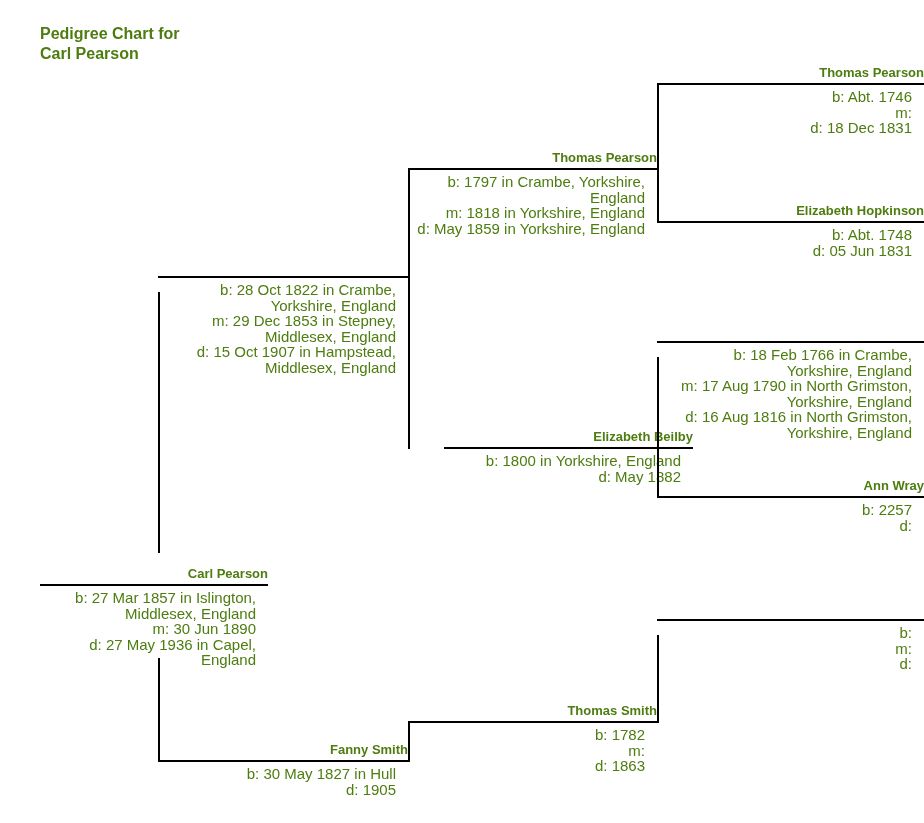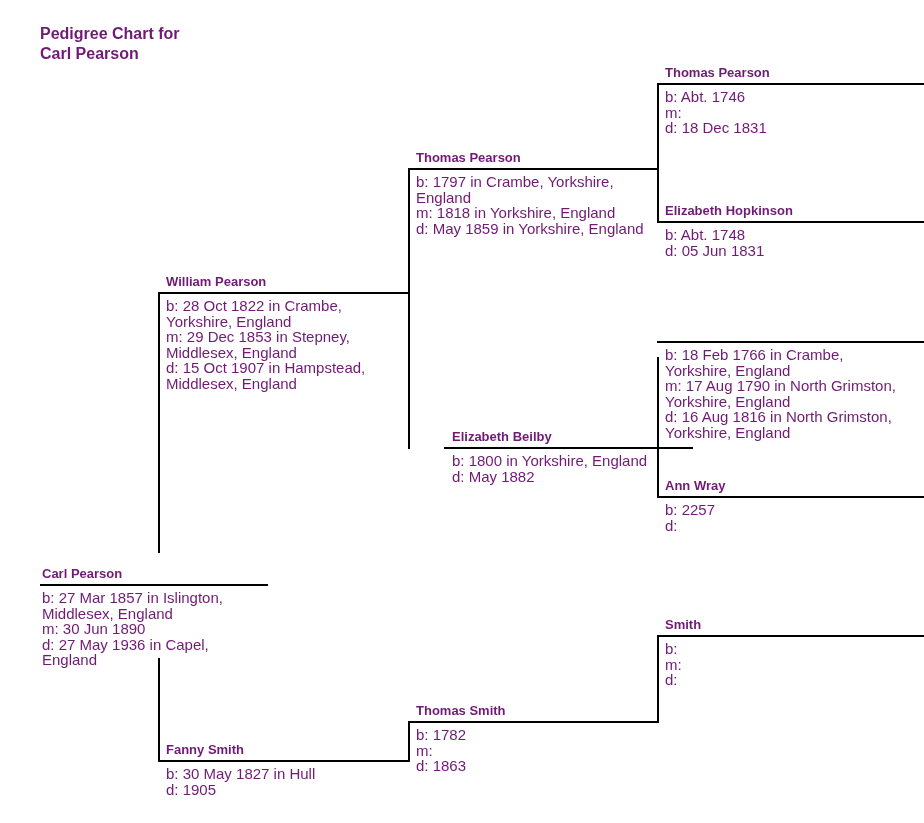--- a/index.html
+++ b/index.html
@@ -1,34 +1,34 @@
 <!DOCTYPE html>
 <html><head>
 <meta charset="utf-8">
 <style>
   html, body { margin: 0; padding: 0; background: #ffffff; }
   .page {
     position: relative;
     width: 924px;
     height: 823px;
     background: #ffffff;
-    color: #701a75;
+    color: #4d7c0f;
     font-family: "Liberation Sans", "DejaVu Sans", sans-serif;
     overflow: hidden;
   }
   .chart-title {
     position: absolute;
     left: 40px;
     top: 24px;
     font-size: 16px;
     font-weight: bold;
     line-height: 20px;
     white-space: pre-line;
   }
-  .person { position: absolute; }
+  .person { position: absolute; text-align: right; }
   .person .name {
     font-size: 13px;
     font-weight: bold;
     line-height: 16px;
     padding-left: 8px;
     white-space: nowrap;
   }
   .person .rule {
     width: 100%;
     height: 0;
@@ -59,21 +59,20 @@
   <div class="person root" style="left:40px; top:566px; width:228px;">
     <div class="name">Carl Pearson</div>
     <div class="rule"></div>
     <div class="details">b: 27 Mar 1857 in Islington,
 Middlesex, England
 m: 30 Jun 1890
 d: 27 May 1936 in Capel, England</div>
   </div>
 
   <div class="person" style="left:158px; top:274px; width:250px;">
-    <div class="name">William Pearson</div>
     <div class="rule"></div>
     <div class="details">b: 28 Oct 1822 in Crambe,
 Yorkshire, England
 m: 29 Dec 1853 in Stepney,
 Middlesex, England
 d: 15 Oct 1907 in Hampstead,
 Middlesex, England</div>
   </div>
 
   <div class="person" style="left:158px; top:742px; width:250px;">
@@ -133,21 +132,20 @@
   </div>
 
   <div class="person" style="left:657px; top:478px; width:267px;">
     <div class="name">Ann Wray</div>
     <div class="rule"></div>
     <div class="details">b: 2257
 d:</div>
   </div>
 
   <div class="person" style="left:657px; top:617px; width:267px;">
-    <div class="name">Smith</div>
     <div class="rule"></div>
     <div class="details">b:
 m:
 d:</div>
   </div>
 
   <div class="vline" style="left:158px; top:292px; height:261px;"></div>
 
   <div class="vline" style="left:158px; top:658px; height:104px;"></div>
 

